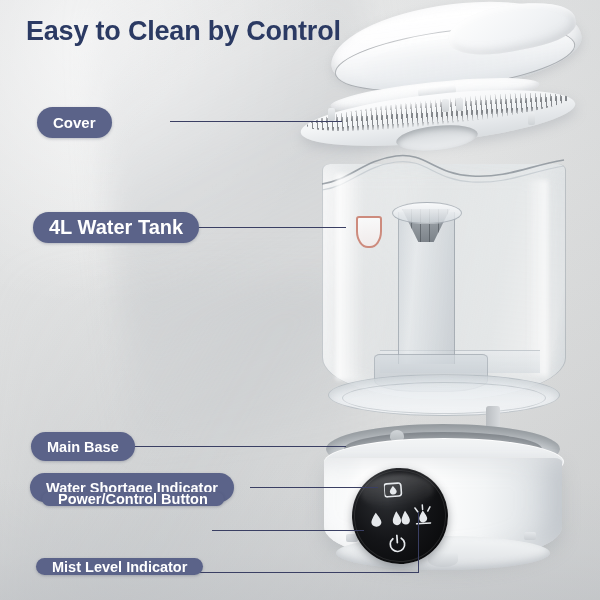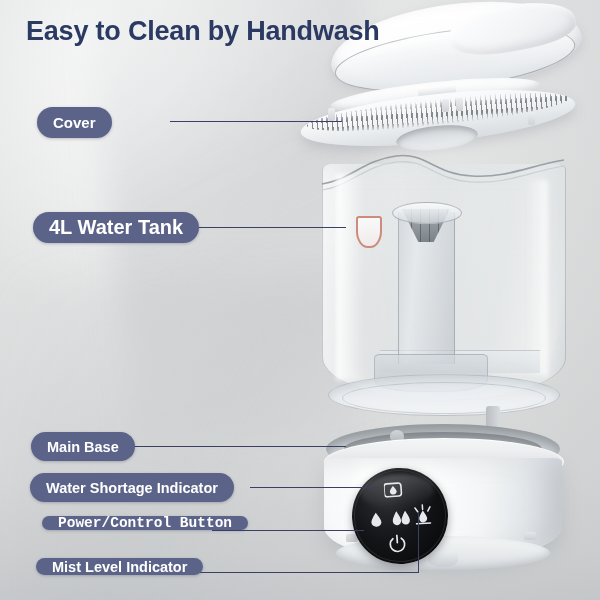--- a/index.html
+++ b/index.html
@@ -34,21 +34,21 @@
   
   .pill{position:absolute;display:flex;align-items:center;justify-content:center;
     background:#5b6389;color:#ffffff;border-radius:999px;
     font-size:14.5px;font-weight:bold;white-space:nowrap;
     padding:0 16px;height:30px;
     box-shadow:0 1px 3px rgba(60,66,90,.30);}
   .pill.p-cover{left:37px;top:107px;height:31px;font-size:15px;}
   .pill.p-tank{left:33px;top:212px;height:31px;font-size:20px;}
   .pill.p-base{left:31px;top:432px;height:29px;}
   .pill.p-short{left:30px;top:473px;height:29px;}
-  .pill.p-power{left:42px;top:516px;height:14px;font-family:Liberation Mono, monospace;}
+  .pill.p-power{left:42px;top:492px;height:14px;}
   .pill.p-mist{left:36px;top:558px;height:17px;}
 
   
   .lead{position:absolute;background:#3a3f63;height:1.4px;}
   .lead-v{position:absolute;background:#3a3f63;width:1.4px;}
 
   
   #product{position:absolute;left:0;top:0;width:600px;height:600px;}
 
   
@@ -302,21 +302,21 @@
         <path d="M2,19 H16" stroke="#e6e9ec" stroke-width="1.5" stroke-linecap="round"></path>
       </svg>
 
       <svg class="ic ic-power" viewBox="0 0 19 19">
         <path d="M5.3,4.2 A7.2,7.2 0 1 0 13.7,4.2" fill="none" stroke="#e6e9ec" stroke-width="1.7" stroke-linecap="round"></path>
         <path d="M9.5,1.2 V8.4" fill="none" stroke="#e6e9ec" stroke-width="1.7" stroke-linecap="round"></path>
       </svg>
     </div>
   </div>
 
-  <div class="title">Easy to Clean by Handwash</div>
+  <div class="title">Easy to Clean by Control</div>
 
   <div class="lead" style="left:170px;top:121px;width:172px;"></div>
   <div class="lead" style="left:188px;top:227px;width:158px;"></div>
   <div class="lead" style="left:134px;top:446px;width:212px;"></div>
   <div class="lead" style="left:250px;top:487px;width:128px;"></div>
   <div class="lead" style="left:212px;top:530px;width:152px;"></div>
   <div class="lead" style="left:186px;top:572px;width:233px;"></div>
   <div class="lead-v" style="left:418px;top:512px;height:61px;"></div>
 
   <div class="pill p-cover">

